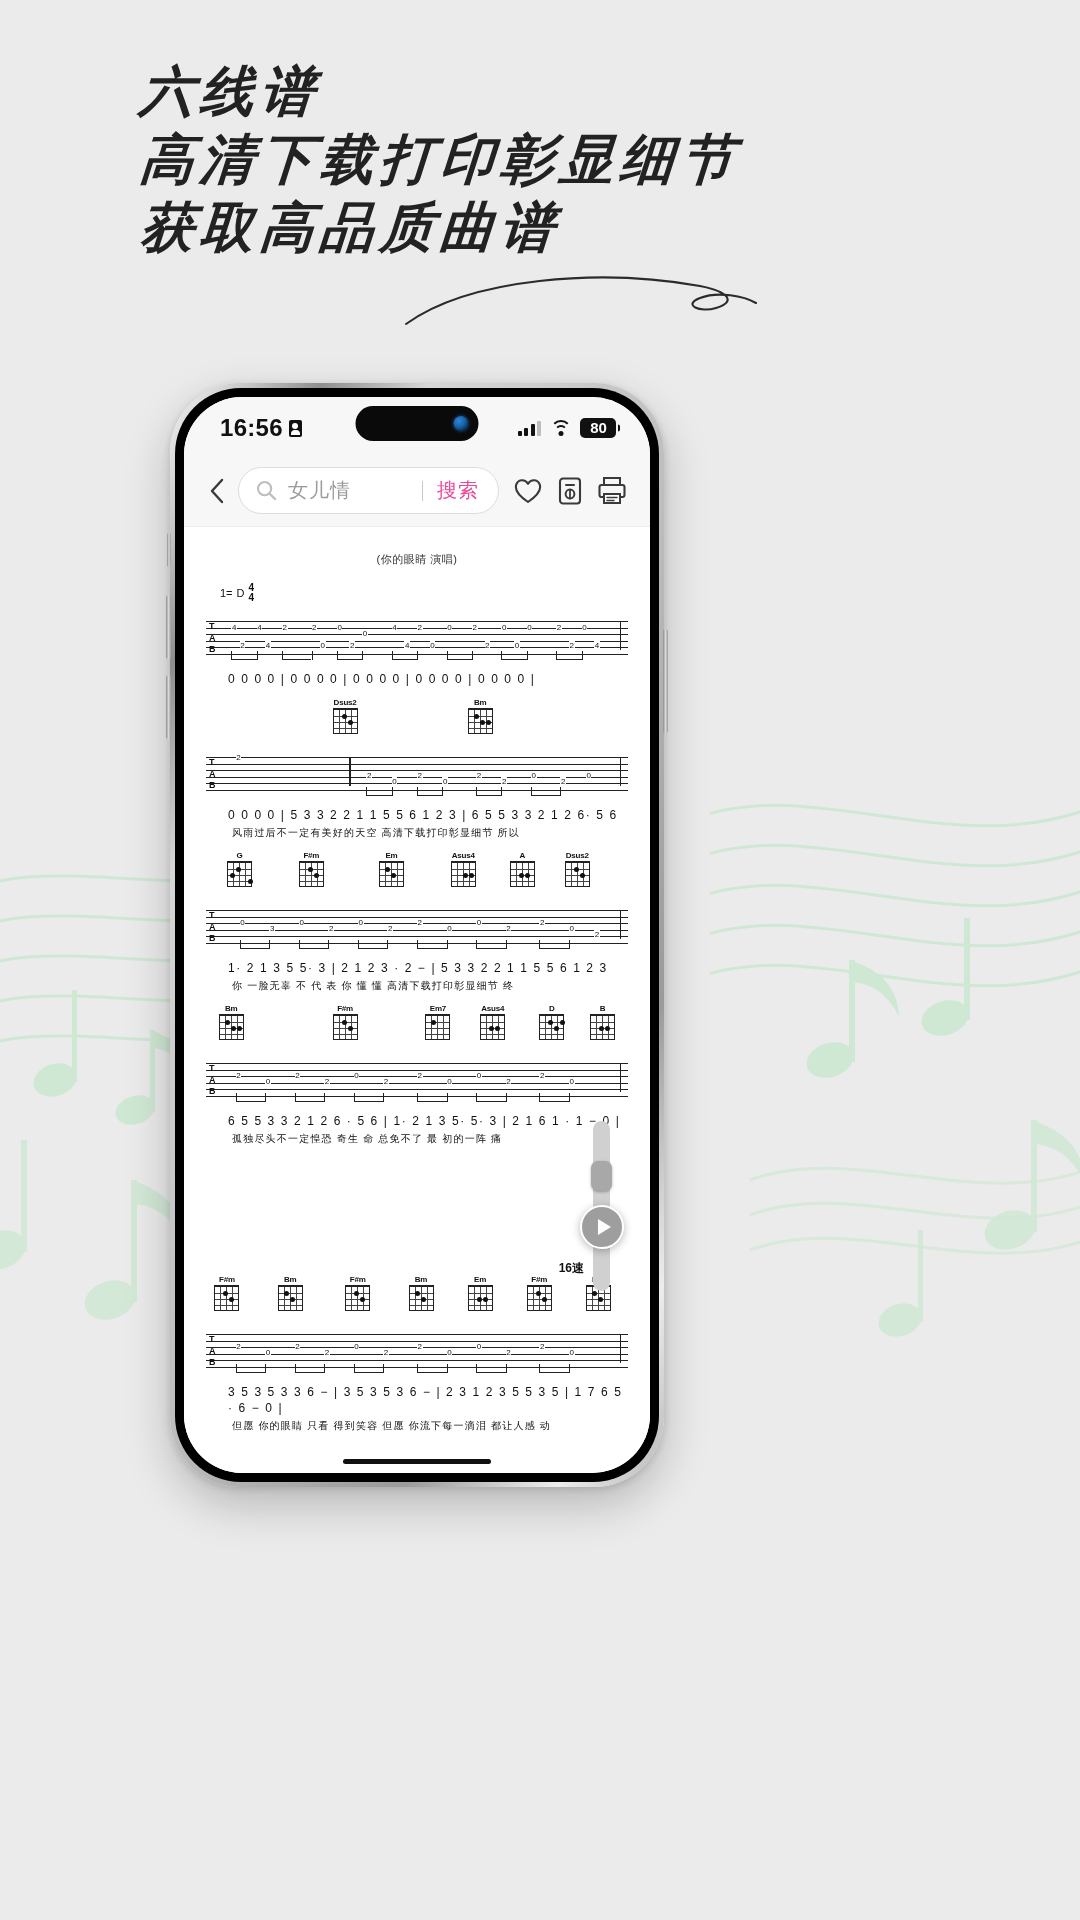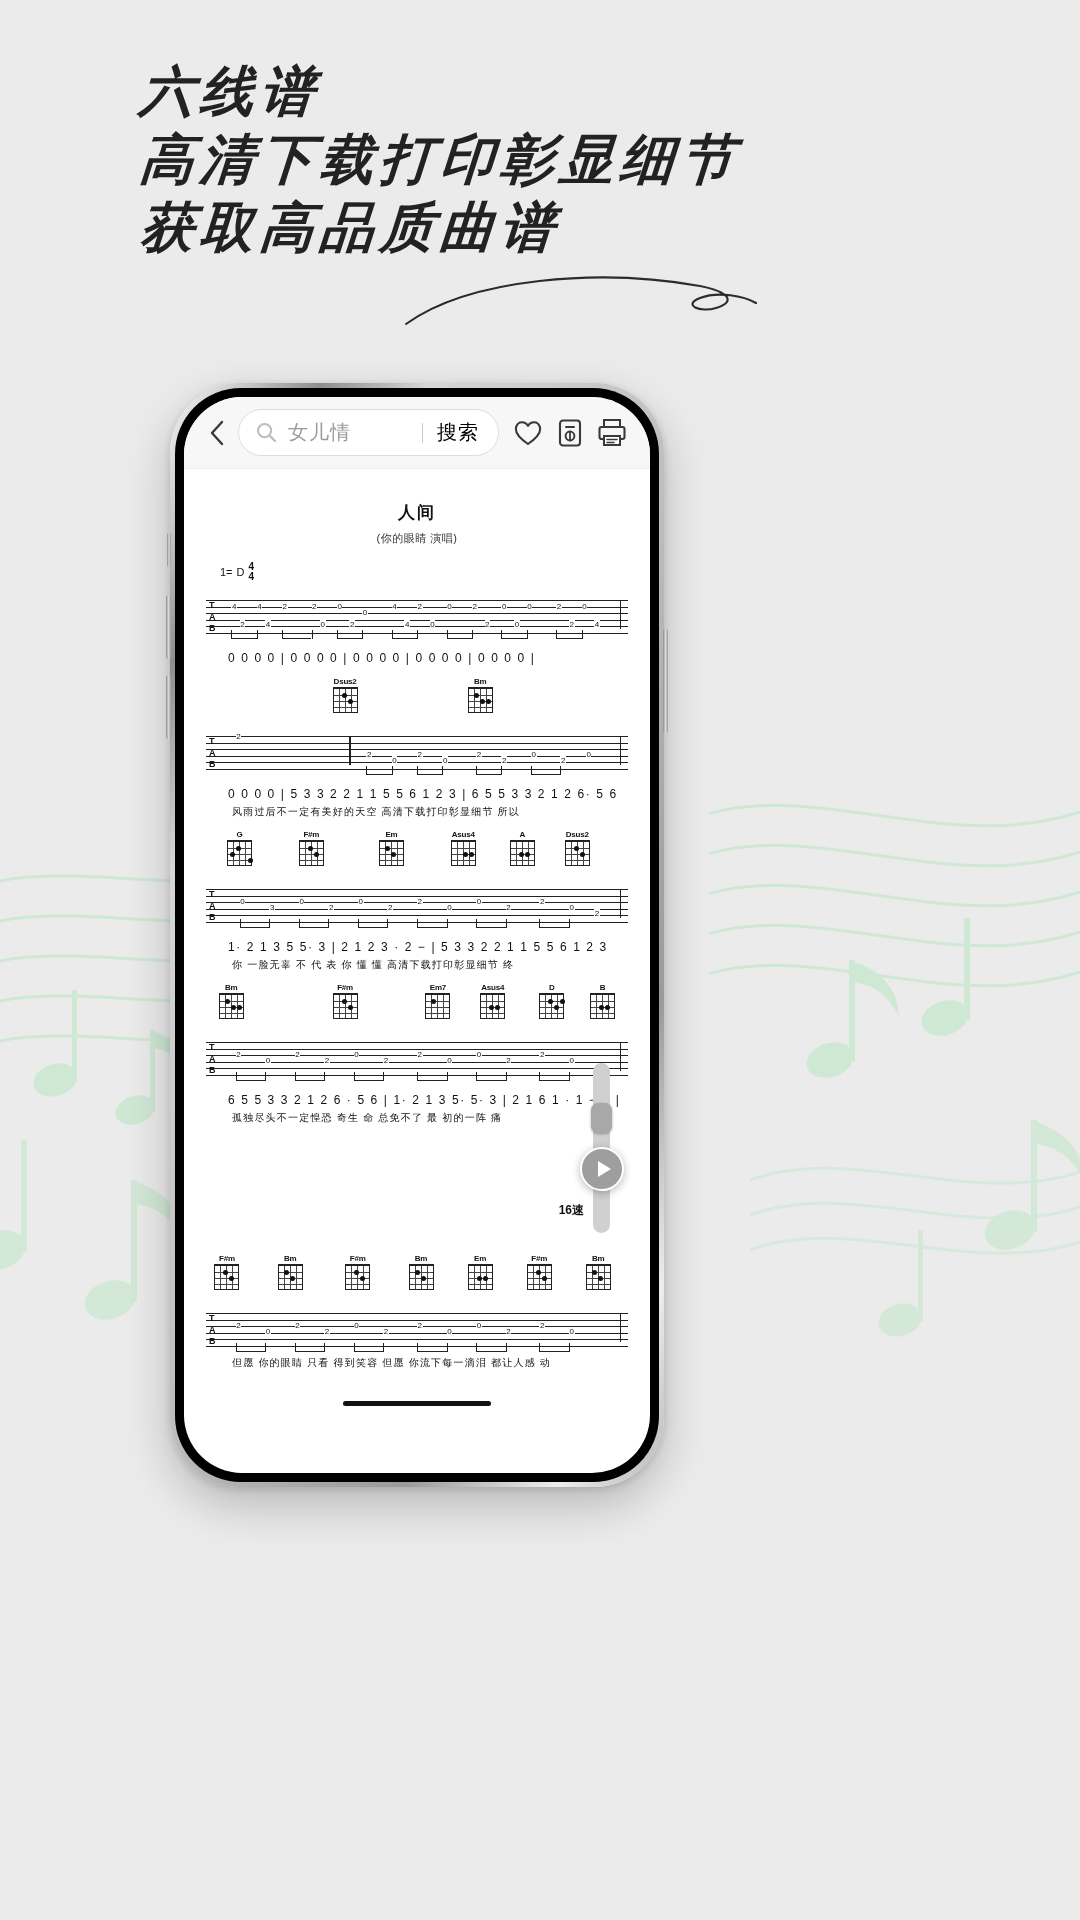--- a/index.html
+++ b/index.html
@@ -148,21 +148,21 @@
     margin:0 8px 0 4px;
   }
   .mag { flex:none; margin-right:11px; }
   .sp-text {
     flex:1; font-size:20px; color:#9b9b9b;
     font-family:"Liberation Sans", sans-serif;
     letter-spacing:1px;
   }
   .sp-div { width:1.4px; height:20px; background:#c9c9c9; margin-right:14px; }
   .sp-btn {
-    font-size:20px; color:#000000; letter-spacing:1px;
+    font-size:20px; color:#ec4899; letter-spacing:1px;
     padding-right:13px; white-space:nowrap;
   }
   .topicon { flex:none; width:42px; height:42px; display:flex; align-items:center; justify-content:center; }
 
   
   .sheet {
     position:relative;
     height:calc(100% - 130px);
     background:#fff;
     overflow:hidden;
@@ -325,20 +325,45 @@
 <div class="phone-wrap">
   <div class="phone">
     <div class="btn-side btn-silent"></div>
     <div class="btn-side btn-vup"></div>
     <div class="btn-side btn-vdn"></div>
     <div class="btn-side btn-power"></div>
 
     <div class="phone-inner">
       <div class="screen">
 
+        <div class="statusbar">
+          <div class="sb-time">
+            <span>16:56</span>
+            <span class="sb-badge"></span>
+          </div>
+
+          <div class="island">
+            <div class="island-cam"></div>
+          </div>
+
+          <div class="sb-right">
+            <div class="bars">
+              <i></i>
+                <i></i>
+                <i></i>
+                <i></i>
+            </div>
+            <div class="wifi">
+              <b></b>
+                <b></b>
+                <span class="dot"></span>
+            </div>
+            <div class="battery">80</div>
+          </div>
+        </div>
 
         <div class="appbar">
           <div class="back-btn">
             <svg width="15" height="26" viewBox="0 0 15 26">
               <path d="M13 2 L3 13 L13 24" fill="none" stroke="#3a3a3a" stroke-width="2.4" stroke-linecap="round" stroke-linejoin="round"></path>
             </svg>
           </div>
 
           <div class="searchpill">
             <svg class="mag" width="21" height="21" viewBox="0 0 21 21">
@@ -371,21 +396,20 @@
               <rect x="2.5" y="9" width="25" height="12" rx="2" fill="none" stroke="#3a3a3a" stroke-width="2.1"></rect>
               <rect x="7" y="18" width="16" height="9" fill="#fff" stroke="#3a3a3a" stroke-width="2"></rect>
               <path d="M10 21.5 h10 M10 24.5 h7" stroke="#3a3a3a" stroke-width="1.5" stroke-linecap="round"></path>
             </svg>
           </div>
         </div>
 
         <div class="sheet">
           <div class="page">
 
-            <div class="song-title">人间</div>
             <div class="song-sub">(你的眼睛 演唱)</div>
 
             <div class="keysig">
               <span>1=</span>
               <span>D</span>
               <span class="frac">
                 <b>4</b>
                 <b>4</b>
               </span>
             </div>
@@ -928,20 +952,21 @@
                   <u style="left:86%"></u>
                 <s style="left:7%;width:7%;top:8px"></s>
                   <s style="left:21%;width:7%;top:8px"></s>
                 <s style="left:35%;width:7%;top:8px"></s>
                   <s style="left:50%;width:7%;top:8px"></s>
                 <s style="left:64%;width:7%;top:8px"></s>
                   <s style="left:79%;width:7%;top:8px"></s>
               </div>
             </div>
 
+            <div class="notation">3 5 3 5 3 3 6  −   | 3 5 3 5 3 6   −   | 2 3 1 2 3 5 5 3 5 | 1 7 6 5 · 6   −   0 |</div>
             <div class="lyric">但愿 你的眼睛      只看 得到笑容      但愿 你流下每一滴泪    都让人感 动</div>
 
           </div>
 
           <div class="playctl">
             <div class="speed-track">
               <div class="speed-thumb"></div>
             </div>
             <div class="speed-label">16速</div>
             <div class="play-btn">

